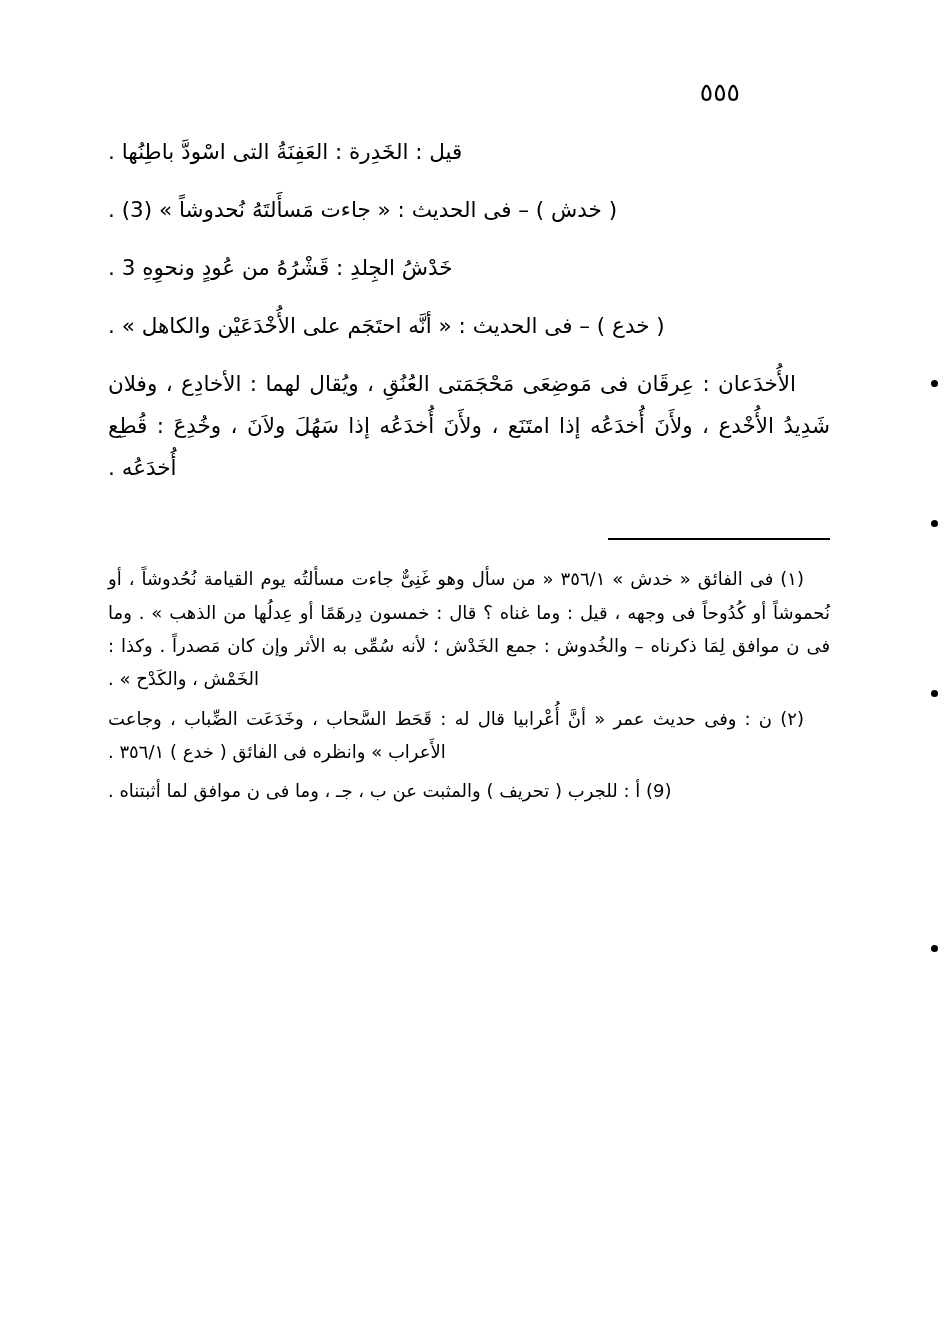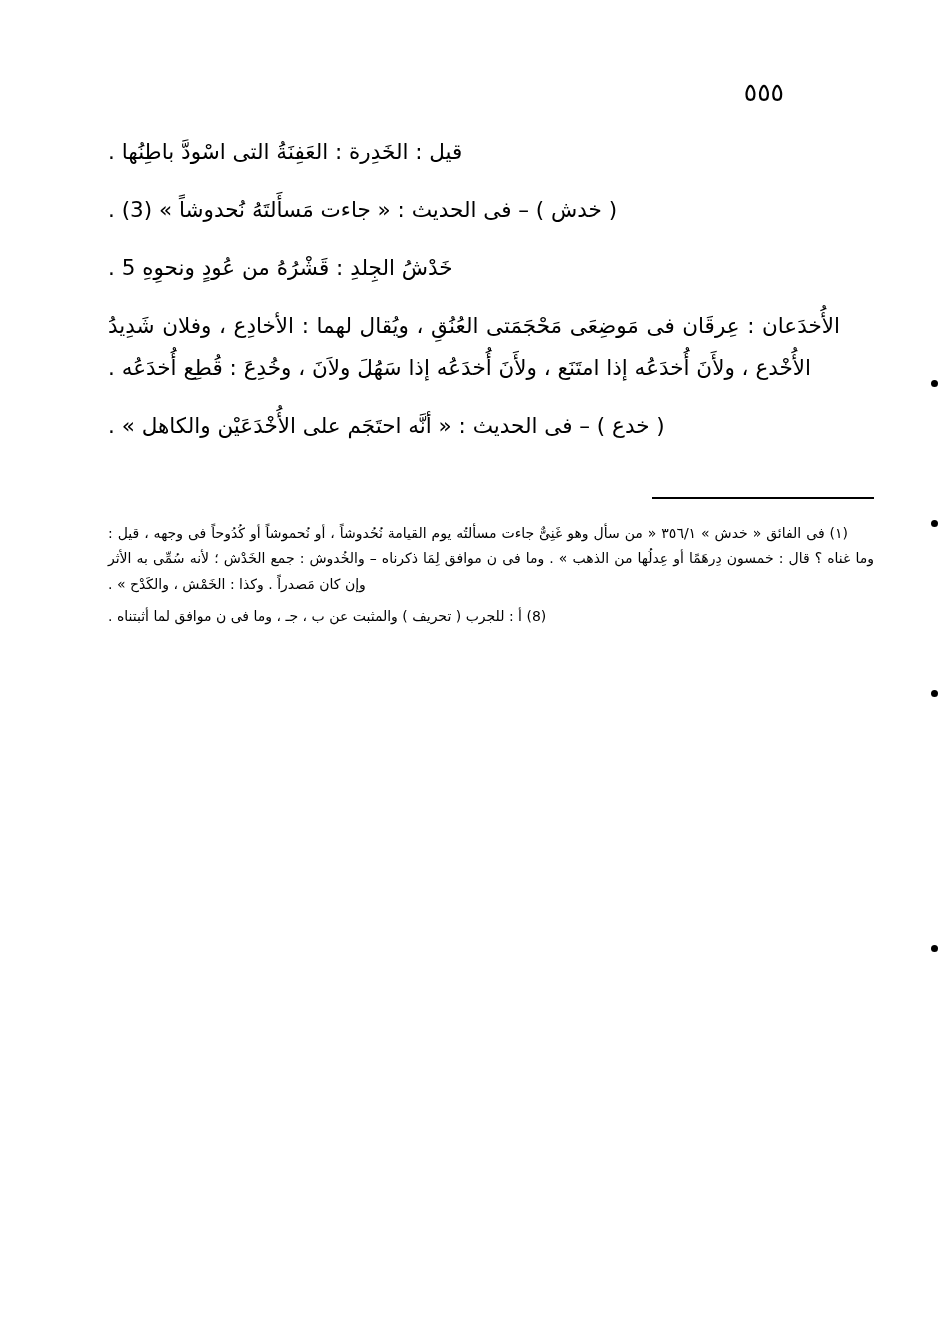--- a/index.html
+++ b/index.html
@@ -14,21 +14,21 @@
     font-family: "DejaVu Sans", sans-serif;
     color: #000000;
     overflow: hidden;
   }
   .page {
     position: absolute;
     top: 0; left: 0;
     width: 946px;
     height: 1340px;
     box-sizing: border-box;
-    padding: 60px 72px 40px 108px;
+    padding: 60px 116px 40px 108px;
   }
   .page-number {
     font-size: 25px;
     text-align: right;
     direction: rtl;
     letter-spacing: 1px;
     margin: 18px 90px 24px 0;
   }
   .body-block {
     direction: rtl;
@@ -55,21 +55,21 @@
     margin: 34px 0 22px auto;
     margin-right: 0;
     margin-left: auto;
   }
   .rule-wrap {
     display: flex;
     justify-content: flex-start;
   }
   .footnotes {
     direction: rtl;
-    font-size: 14px;
+    font-size: 18px;
     line-height: 1.85;
   }
   .footnote {
     margin: 0 0 6px 0;
     text-align: justify;
     text-align-last: left;
     text-indent: 26px;
   }
   .edge-mark {
     position: absolute;
@@ -86,32 +86,33 @@
 </head>
 <body>
 
 <div class="page">
 
   <div class="page-number">٥٥٥</div>
 
   <div class="body-block">
     <p class="para para-short">قيل : الخَدِرة : العَفِنَةُ التى اسْودَّ باطِنُها .</p>
     <p class="para para-short">( خدش ) – فى الحديث : « جاءت مَسأَلتَهُ نُحدوشاً » (3) .</p>
-    <p class="para para-short">خَدْشُ الجِلدِ : قَشْرُهُ من عُودٍ ونحوِهِ 5 .</p>
+    <p class="para para-short">خَدْشُ الجِلدِ : قَشْرُهُ من عُودٍ ونحوِهِ 3 .</p>
+    <p class="para para-short">( خدع ) – فى الحديث : « أنَّه احتَجَم على الأُخْدَعَيْن والكاهل » .</p>
     <p class="para indent">الأُخدَعان : عِرقَان فى مَوضِعَى مَحْجَمَتى العُنُقِ ، ويُقال لهما : الأخادِع ، وفلان شَدِيدُ الأُخْدع ، ولأَنَ أُخدَعُه إذا امتَنَع ، ولأَنَ أُخدَعُه إذا سَهُلَ ولاَنَ ، وخُدِعَ : قُطِع أُخدَعُه .</p>
-    <p class="para para-short">( خدع ) – فى الحديث : « أنَّه احتَجَم على الأُخْدَعَيْن والكاهل » .</p>
   </div>
 
   <div class="rule-wrap">
     <div class="rule"></div>
   </div>
 
   <div class="footnotes">
     <p class="footnote">(١) فى الفائق « خدش » ٣٥٦/١ « من سأل وهو غَنِىٌّ جاءت مسألتُه يوم القيامة نُحُدوشاً ، أو نُحموشاً أو كُدُوحاً فى وجهه ، قيل : وما غناه ؟ قال : خمسون دِرهَمًا أو عِدلُها من الذهب » . وما فى ن موافق لِمَا ذكرناه – والخُدوش : جمع الخَدْش ؛ لأنه سُمِّى به الأثر وإن كان مَصدراً . وكذا : الخَمْش ، والكَدْح » .</p>
-    <p class="footnote">(8) أ : للجرب ( تحريف ) والمثبت عن ب ، جـ ، وما فى ن موافق لما أثبتناه .</p>
+    <p class="footnote">(٢) ن : وفى حديث عمر « أنَّ أُعْرابيا قال له : قَحَط السَّحاب ، وخَدَعَت الضِّباب ، وجاعت الأَعراب » وانظره فى الفائق ( خدع ) ٣٥٦/١ .</p>
+    <p class="footnote">(9) أ : للجرب ( تحريف ) والمثبت عن ب ، جـ ، وما فى ن موافق لما أثبتناه .</p>
   </div>
 
   <span class="edge-mark m1"></span>
   <span class="edge-mark m2"></span>
   <span class="edge-mark m3"></span>
   <span class="edge-mark m4"></span>
 
 </div>
 
 </body></html>

